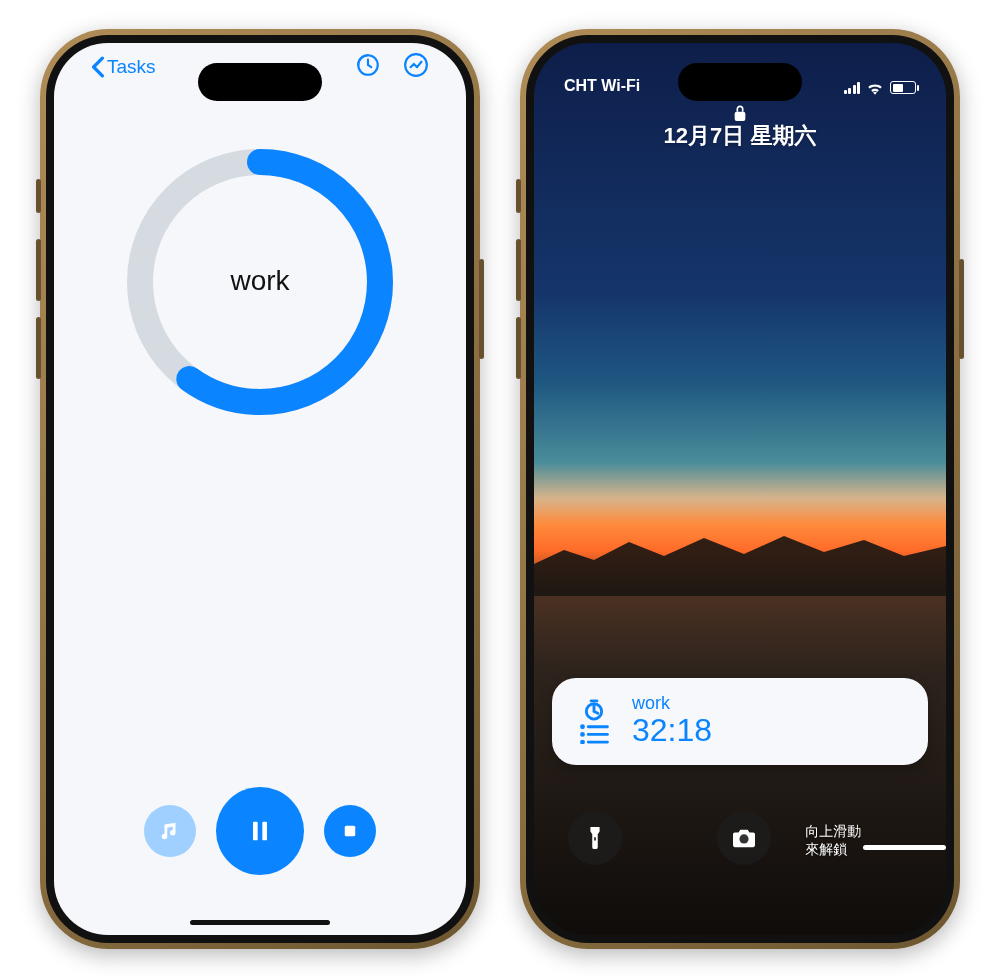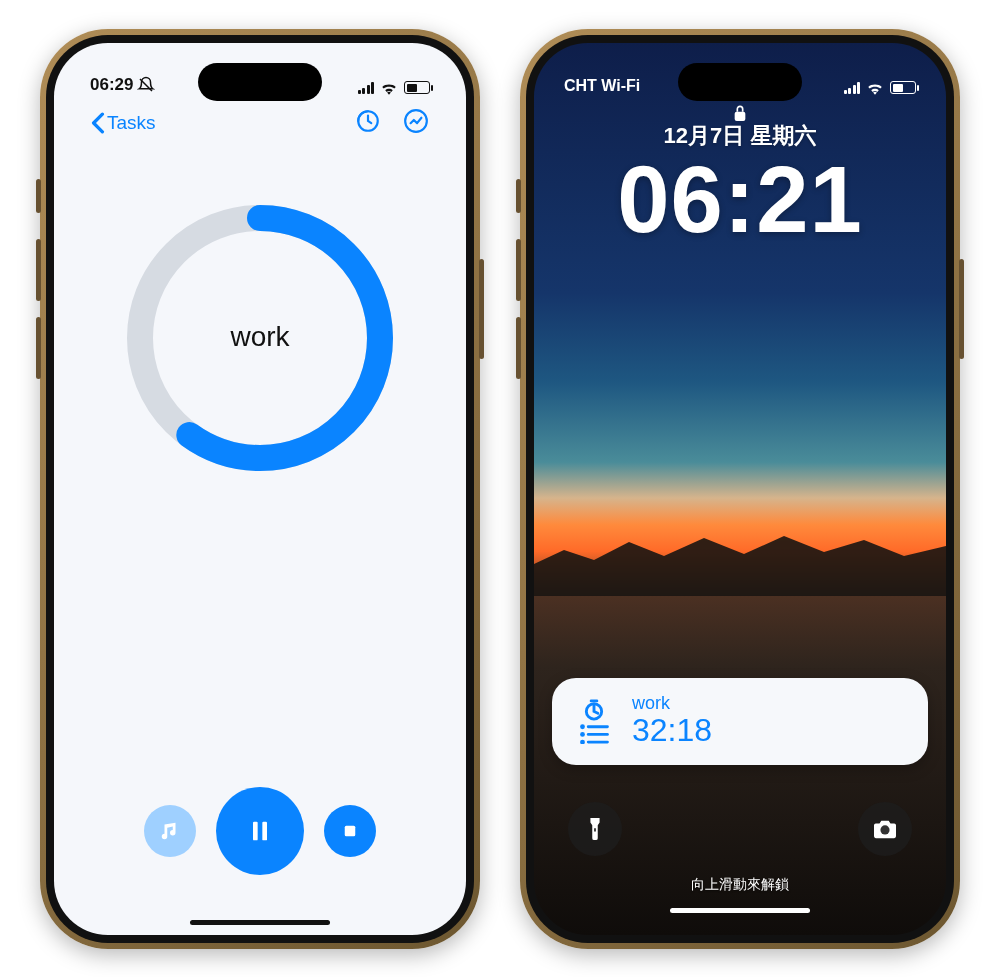--- a/index.html
+++ b/index.html
@@ -146,22 +146,22 @@
     background:#f6f8fb; border-radius:24px; padding:16px 18px;
     display:flex; align-items:center; gap:14px;
     box-shadow:0 4px 14px rgba(0,0,0,.25);
   }
   .widget-icon { width:48px; height:48px; display:flex; align-items:center; justify-content:center; color:#0a84ff;}
   .widget-text { display:flex; flex-direction:column; }
   .widget-label { color:#0a84ff; font-size:18px; font-weight:500; line-height:1.1;}
   .widget-time  { color:#0a84ff; font-size:32px; font-weight:500; line-height:1.1;}
 
   .lock-bottom {
-    position:absolute; left:0; right:0; bottom:8px; height:160px;
-    display:flex; flex-direction:column; align-items:center; justify-content:flex-end; padding-bottom:14px;
+    position:absolute; left:0; right:0; bottom:0; height:160px;
+    display:flex; flex-direction:row; align-items:center; justify-content:flex-end; padding-bottom:14px;
   }
   .lock-buttons { width:100%; display:flex; justify-content:space-between; padding:0 34px; margin-bottom:20px;}
   .lock-round-btn {
     width:54px; height:54px; border-radius:50%;
     background:rgba(30,30,30,.75); display:flex; align-items:center; justify-content:center; color:#fff;
   }
   .unlock-hint { font-size:14px; color:#fff; text-shadow:0 1px 2px rgba(0,0,0,.6); margin-bottom:14px;}
   .home-ind.light { background:#fff; }
 </style>
 </head>
@@ -169,47 +169,20 @@
 
 <div class="phone">
   <span class="side-btn mute"></span>
   <span class="side-btn vol-up"></span>
   <span class="side-btn vol-down"></span>
   <span class="side-btn power"></span>
   <div class="phone-inner">
     <div class="screen app-bg">
       <div class="island"></div>
 
-      <div class="status-bar">
-        <div class="status-left">
-          <span>06:29</span>
-          <span class="bell-off-icon">
-            <svg width="18" height="18" viewBox="0 0 24 24" fill="none" stroke="#111" stroke-width="2">
-              <path d="M18 8a6 6 0 10-12 0c0 7-3 9-3 9h18s-3-2-3-9"></path>
-                <path d="M4 4l16 16"></path>
-            </svg>
-          </span>
-        </div>
-        <div class="status-right">
-          <span class="signal-bars">
-              <span></span>
-              <span></span>
-              <span></span>
-              <span></span>
-            </span>
-          <span class="wifi-icon">
-            <svg width="18" height="14" viewBox="0 0 24 18" fill="#111">
-                <path d="M12 18l-2.5-3c1.5-1.3 3.5-1.3 5 0L12 18zm-5-6c2.8-2.6 7.2-2.6 10 0l-2 2.2c-1.7-1.5-4.3-1.5-6 0L7 12zm-4-4.5C7.3 3.2 16.7 3.2 21 7.5l-2 2.2C15.7 6.6 8.3 6.6 5 9.7L3 7.5z"></path>
-              </svg>
-          </span>
-          <span class="battery-icon">
-              <span class="battery-fill"></span>
-            </span>
-        </div>
-      </div>
 
       <div class="nav-bar">
         <div class="back-button">
           <svg width="14" height="22" viewBox="0 0 12 20" fill="none" stroke="#0a84ff" stroke-width="3" stroke-linecap="round" stroke-linejoin="round">
               <path d="M10 2L2 10l8 8"></path>
             </svg>
           <span>Tasks</span>
         </div>
         <div class="nav-icons">
           <span>
@@ -298,21 +271,20 @@
                 <path d="M12 18l-2.5-3c1.5-1.3 3.5-1.3 5 0L12 18zm-5-6c2.8-2.6 7.2-2.6 10 0l-2 2.2c-1.7-1.5-4.3-1.5-6 0L7 12zm-4-4.5C7.3 3.2 16.7 3.2 21 7.5l-2 2.2C15.7 6.6 8.3 6.6 5 9.7L3 7.5z"></path>
               </svg>
           </span>
           <span class="battery-icon">
               <span class="battery-fill"></span>
             </span>
         </div>
       </div>
 
       <div class="lock-date">12月7日 星期六</div>
-      <div class="lock-time">06:21</div>
 
       <div class="widget">
         <div class="widget-icon">
           <svg width="46" height="46" viewBox="0 0 48 48" fill="none" stroke="#0a84ff" stroke-width="3">
             <circle cx="24" cy="14" r="8"></circle>
               <path d="M24 8v6l4 2" stroke-linecap="round"></path>
             <path d="M21 3h6" stroke-linecap="round"></path>
             <circle cx="12" cy="30" r="2.5" fill="#0a84ff" stroke="none"></circle>
               <path d="M18 30h20" stroke-linecap="round"></path>
             <circle cx="12" cy="38" r="2.5" fill="#0a84ff" stroke="none"></circle>

